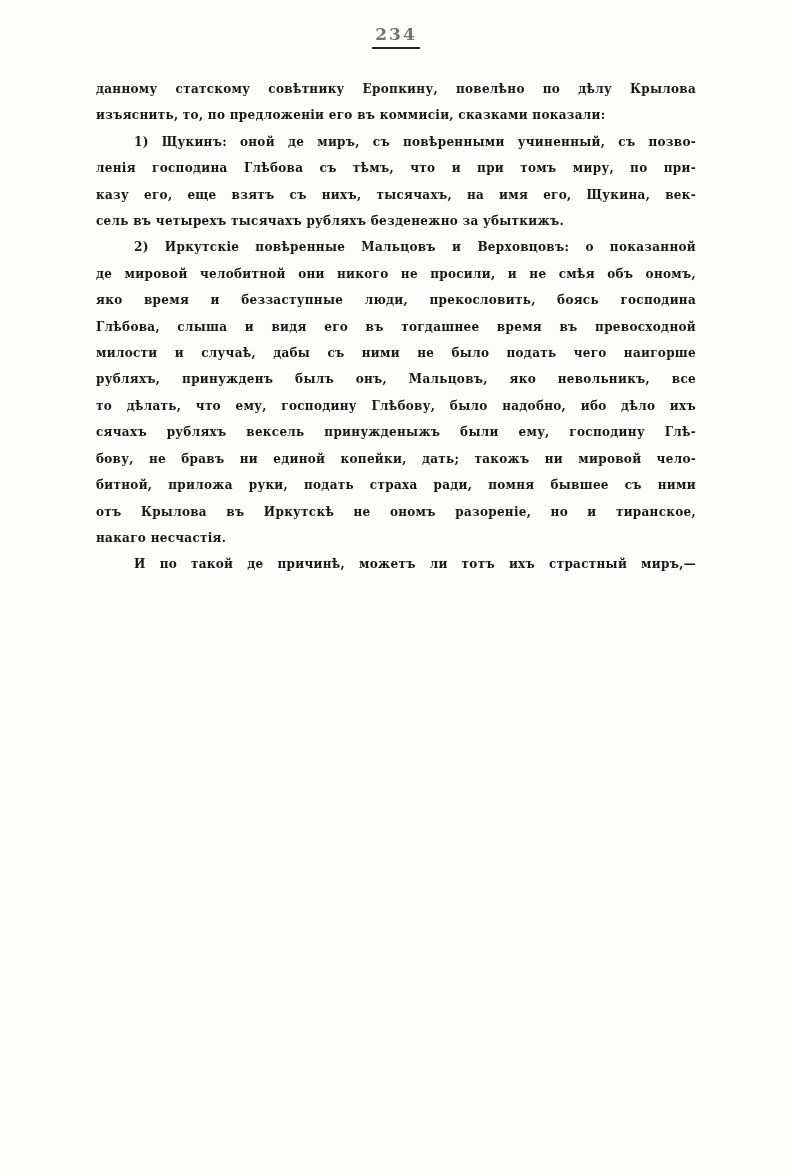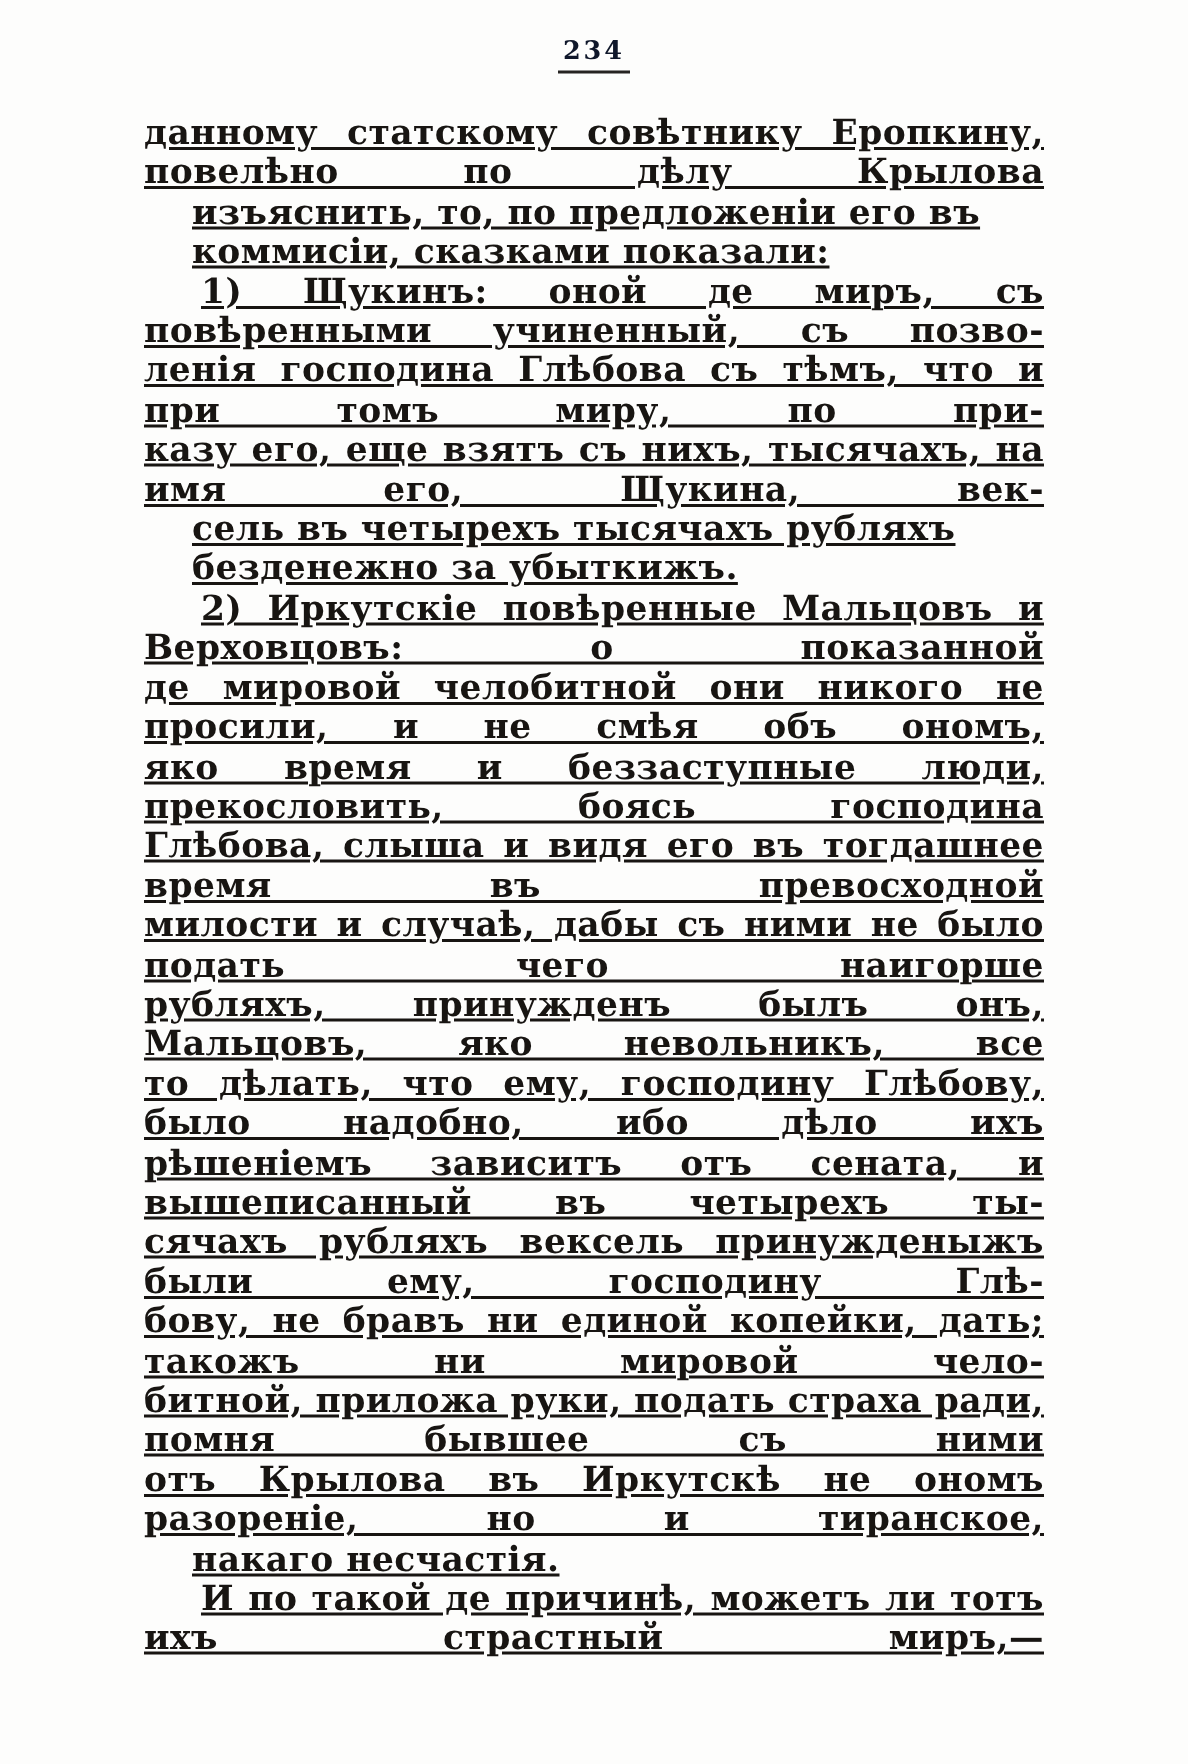--- a/index.html
+++ b/index.html
@@ -21,56 +21,54 @@
     top: 24px;
     left: 0;
     width: 100%;
     text-align: center;
   }
   .page-number {
     display: inline-block;
     font-size: 17px;
     font-weight: bold;
     letter-spacing: 2px;
-    color: #0f172a;
+    color: #737373;
   }
   .page-number-rule {
     width: 48px;
     height: 2px;
     background: #262422;
     margin: 3px auto 0 auto;
   }
   .text-block {
     position: absolute;
     top: 76px;
     left: 96px;
     width: 600px;
   }
   .paragraph {
     margin: 0;
     padding: 0;
   }
   .line {
-    font-size: 23px;
+    font-size: 12px;
     font-weight: bold;
     line-height: 26.4px;
     letter-spacing: 0.3px;
     white-space: normal;
     text-align: justify;
     text-align-last: justify;
     color: #181512;
-    text-decoration: underline;
   }
   .line.first {
     text-indent: 38px;
   }
   .line.last {
     text-align: left;
     text-align-last: left;
-    margin-left: 32px;
   }
 </style>
 </head>
 <body>
 
 <div class="page">
   <div class="page-header">
     <span class="page-number">234</span>
     <div class="page-number-rule"></div>
   </div>
@@ -86,21 +84,20 @@
         <div class="line last">сель въ четырехъ тысячахъ рубляхъ безденежно за убыткижъ.</div>
       </div>
       <div class="paragraph">
         <div class="line first">2) Иркутскіе повѣренные Мальцовъ и Верховцовъ: о показанной</div>
         <div class="line">де мировой челобитной они никого не просили, и не смѣя объ ономъ,</div>
         <div class="line">яко время и беззаступные люди, прекословить, боясь господина</div>
         <div class="line">Глѣбова, слыша и видя его въ тогдашнее время въ превосходной</div>
         <div class="line">милости и случаѣ, дабы съ ними не было подать чего наигорше</div>
         <div class="line">рубляхъ, принужденъ былъ онъ, Мальцовъ, яко невольникъ, все</div>
         <div class="line">то дѣлать, что ему, господину Глѣбову, было надобно, ибо дѣло ихъ</div>
-        <div class="line">рѣшеніемъ зависитъ отъ сената, и вышеписанный въ четырехъ ты-</div>
         <div class="line">сячахъ рубляхъ вексель принужденыжъ были ему, господину Глѣ-</div>
         <div class="line">бову, не бравъ ни единой копейки, дать; такожъ ни мировой чело-</div>
         <div class="line">битной, приложа руки, подать страха ради, помня бывшее съ ними</div>
         <div class="line">отъ Крылова въ Иркутскѣ не ономъ разореніе, но и тиранское,</div>
         <div class="line last">накаго несчастія.</div>
       </div>
       <div class="paragraph">
         <div class="line first">И по такой де причинѣ, можетъ ли тотъ ихъ страстный миръ,—</div>
       </div>
     </div>

